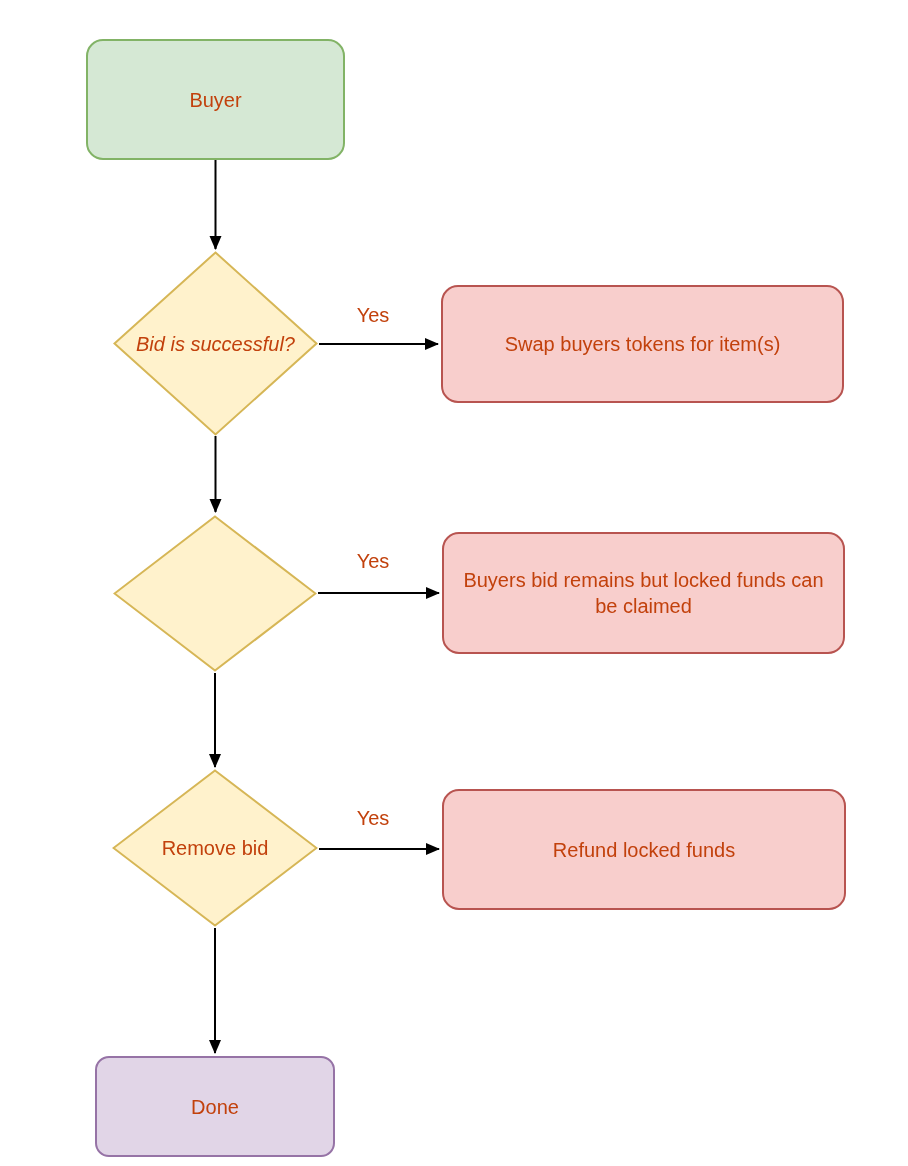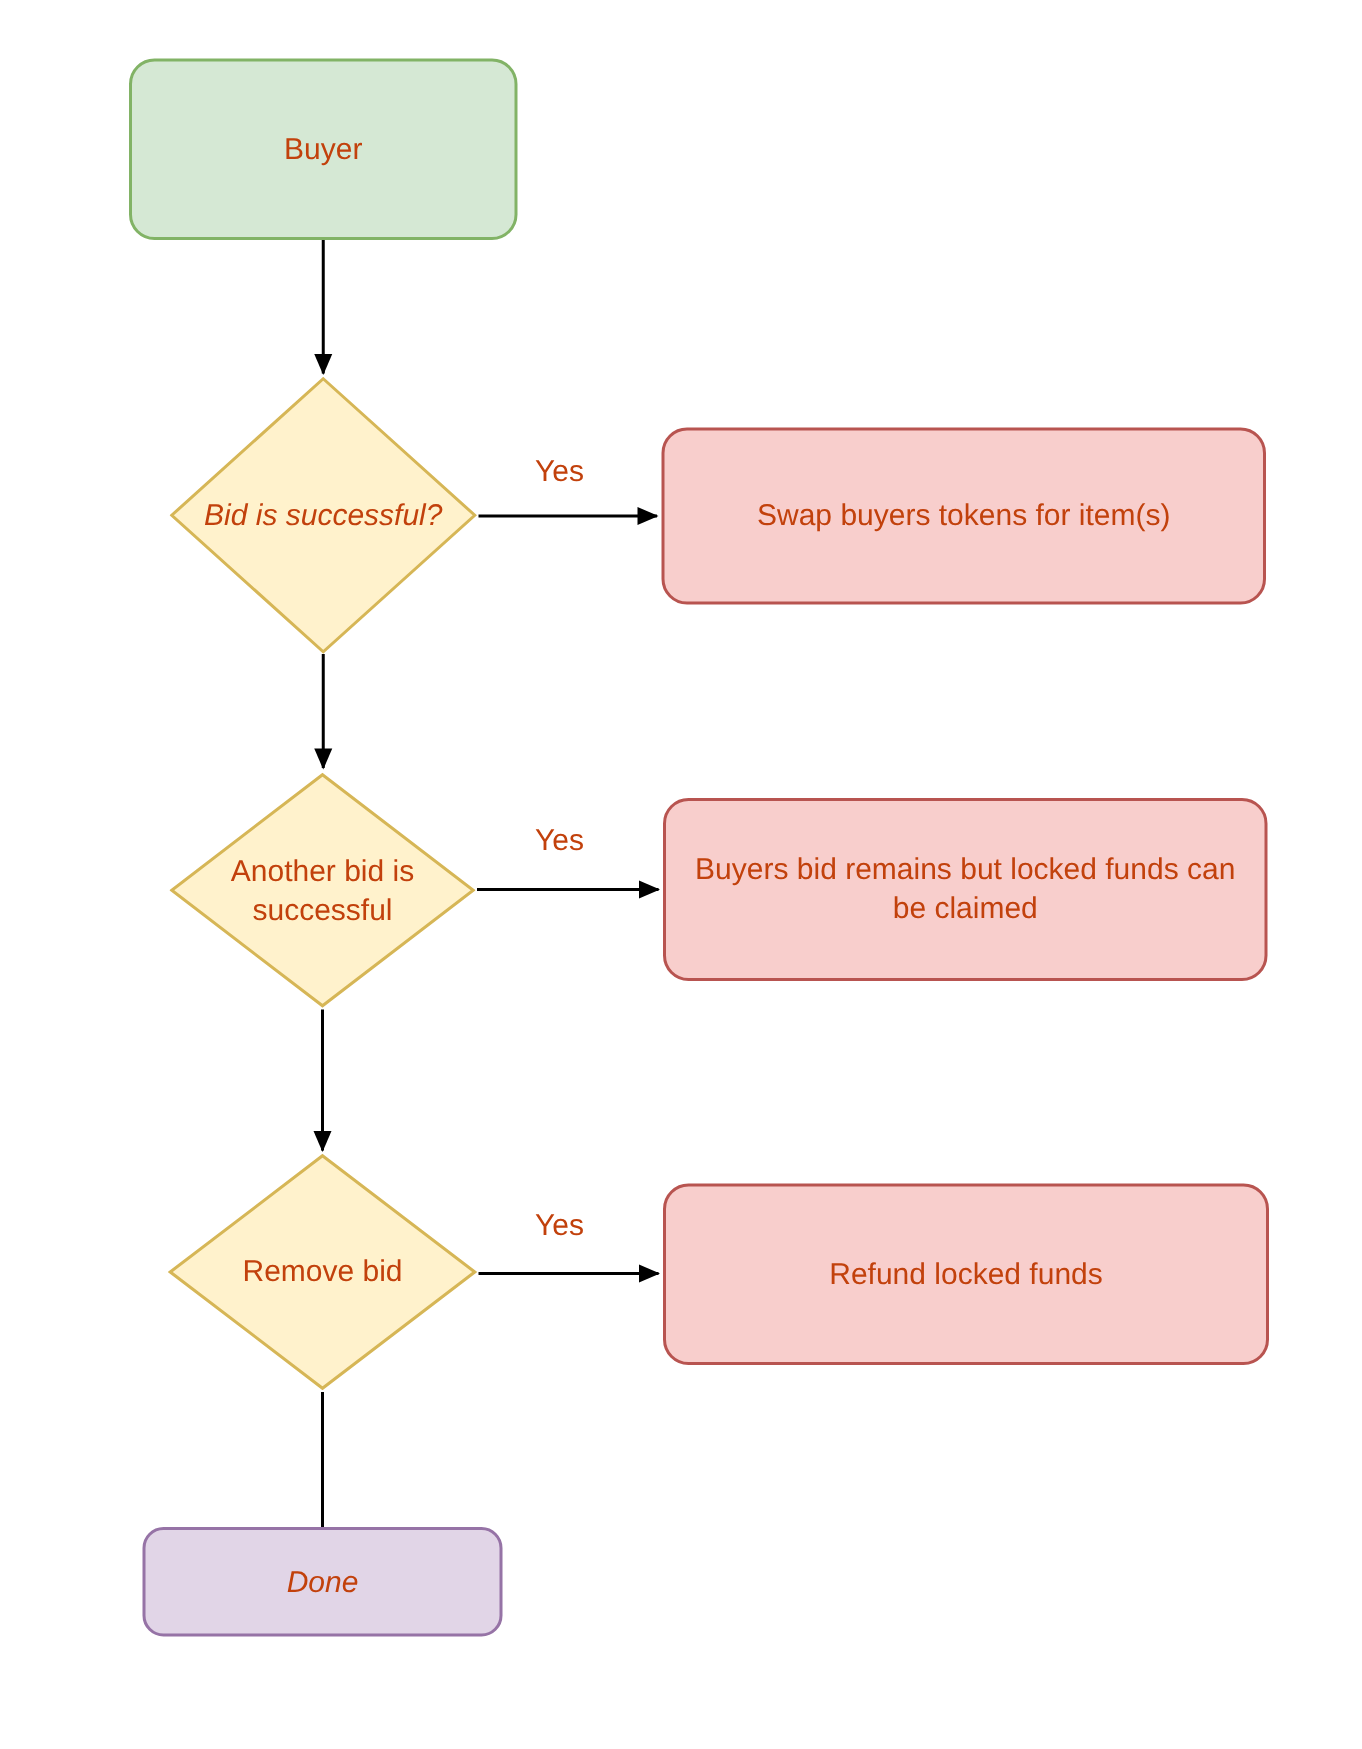--- a/index.html
+++ b/index.html
@@ -84,39 +84,38 @@
   </div>
 
   <div class="node rect" style="left: 441px; top: 258px; width: 403px; height: 118px; background-color: rgb(248, 206, 204); border-color: rgb(184, 84, 80);">
     <span>Swap buyers tokens for item(s)</span>
   </div>
 
   <div class="node decision" style="left:113px; top:488px; width:204px; height:157px;">
     <svg class="shape-svg" viewBox="0 0 204 157" preserveAspectRatio="none">
       <polygon points="102,1.5 202.5,78.5 102,155.5 1.5,78.5" stroke-width="2" fill="#fff2cc" stroke="#d6b656"></polygon>
     </svg>
-    <div class="label">Another bid is successful</div>
   </div>
 
   <div class="node decision" style="left:112px; top:742px; width:206px; height:158px;">
     <svg class="shape-svg" viewBox="0 0 206 158" preserveAspectRatio="none">
       <polygon points="103,1.5 204.5,79 103,156.5 1.5,79" stroke-width="2" fill="#fff2cc" stroke="#d6b656"></polygon>
     </svg>
     <div class="label">Remove bid</div>
   </div>
 
   <div class="node rect" style="left: 442px; top: 505px; width: 403px; height: 122px; background-color: rgb(248, 206, 204); border-color: rgb(184, 84, 80);">
     <span>Buyers bid remains but locked funds can be claimed</span>
   </div>
 
   <div class="node rect" style="left: 442px; top: 762px; width: 404px; height: 121px; background-color: rgb(248, 206, 204); border-color: rgb(184, 84, 80);">
     <span>Refund locked funds</span>
   </div>
 
-  <div class="node rect" style="left: 95px; top: 991px; width: 240px; height: 73px; border-radius: 14px; background-color: rgb(225, 213, 231); border-color: rgb(150, 115, 166); font-style: italic;">
+  <div class="node rect" style="left: 95px; top: 1029px; width: 240px; height: 101px; border-radius: 14px; background-color: rgb(225, 213, 231); border-color: rgb(150, 115, 166);">
     <span>Done</span>
   </div>
 
   <div class="edge-label" style="left:373px; top:288px;">Yes</div>
   <div class="edge-label" style="left:373px; top:534px;">Yes</div>
   <div class="edge-label" style="left:373px; top:791px;">Yes</div>
 
 </div>
 
 </body></html>

